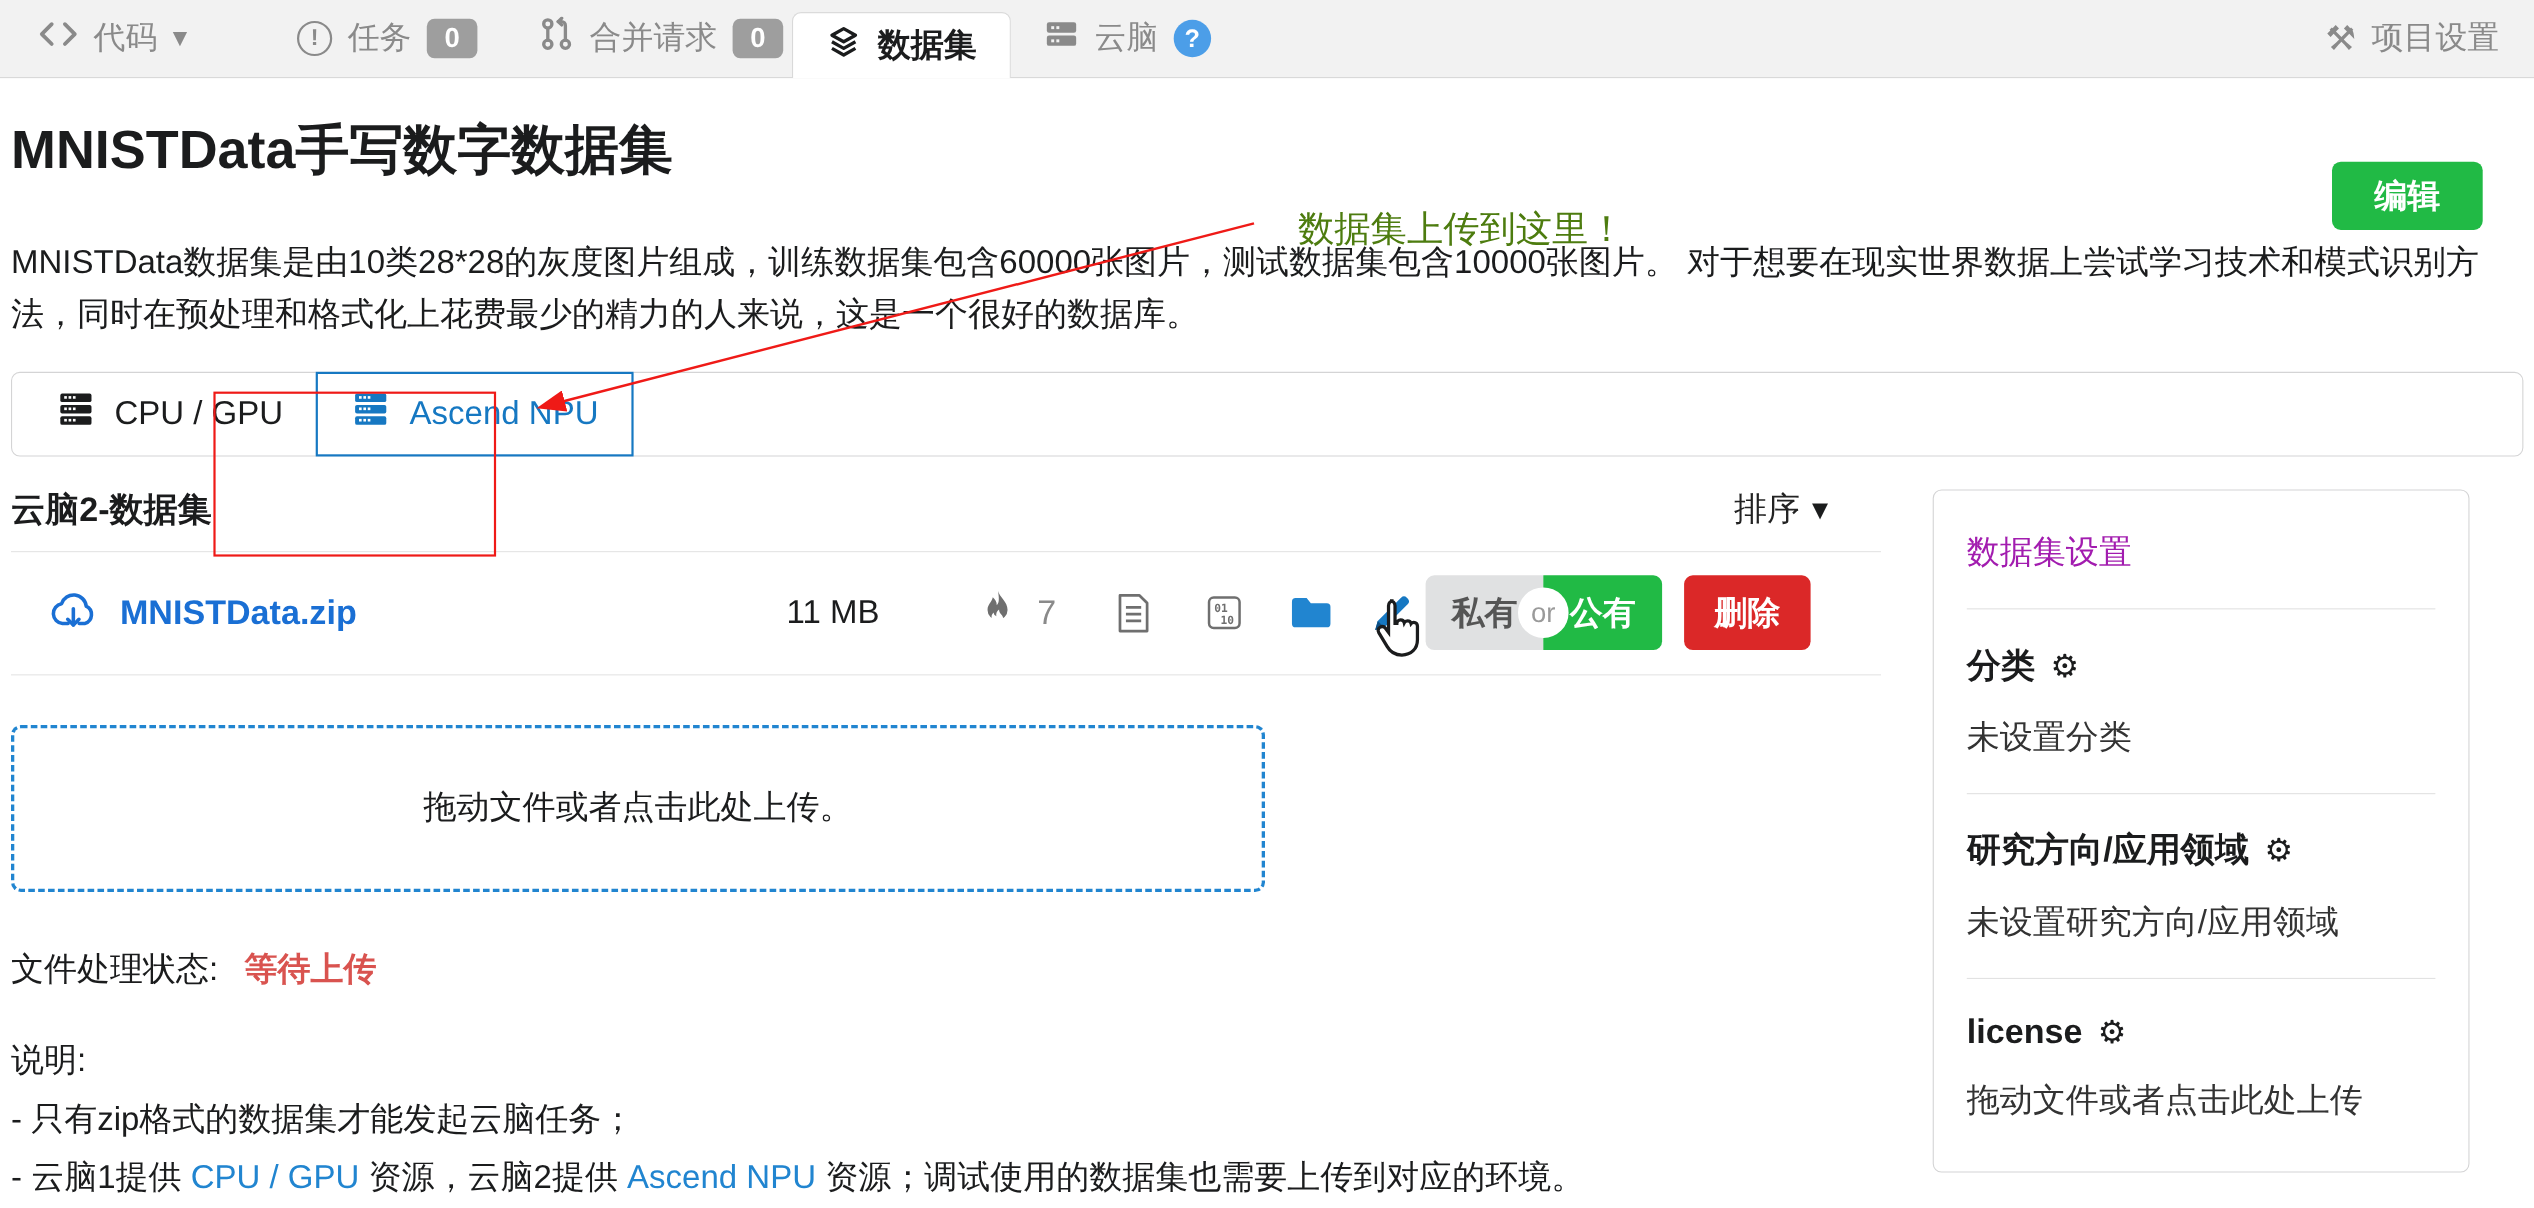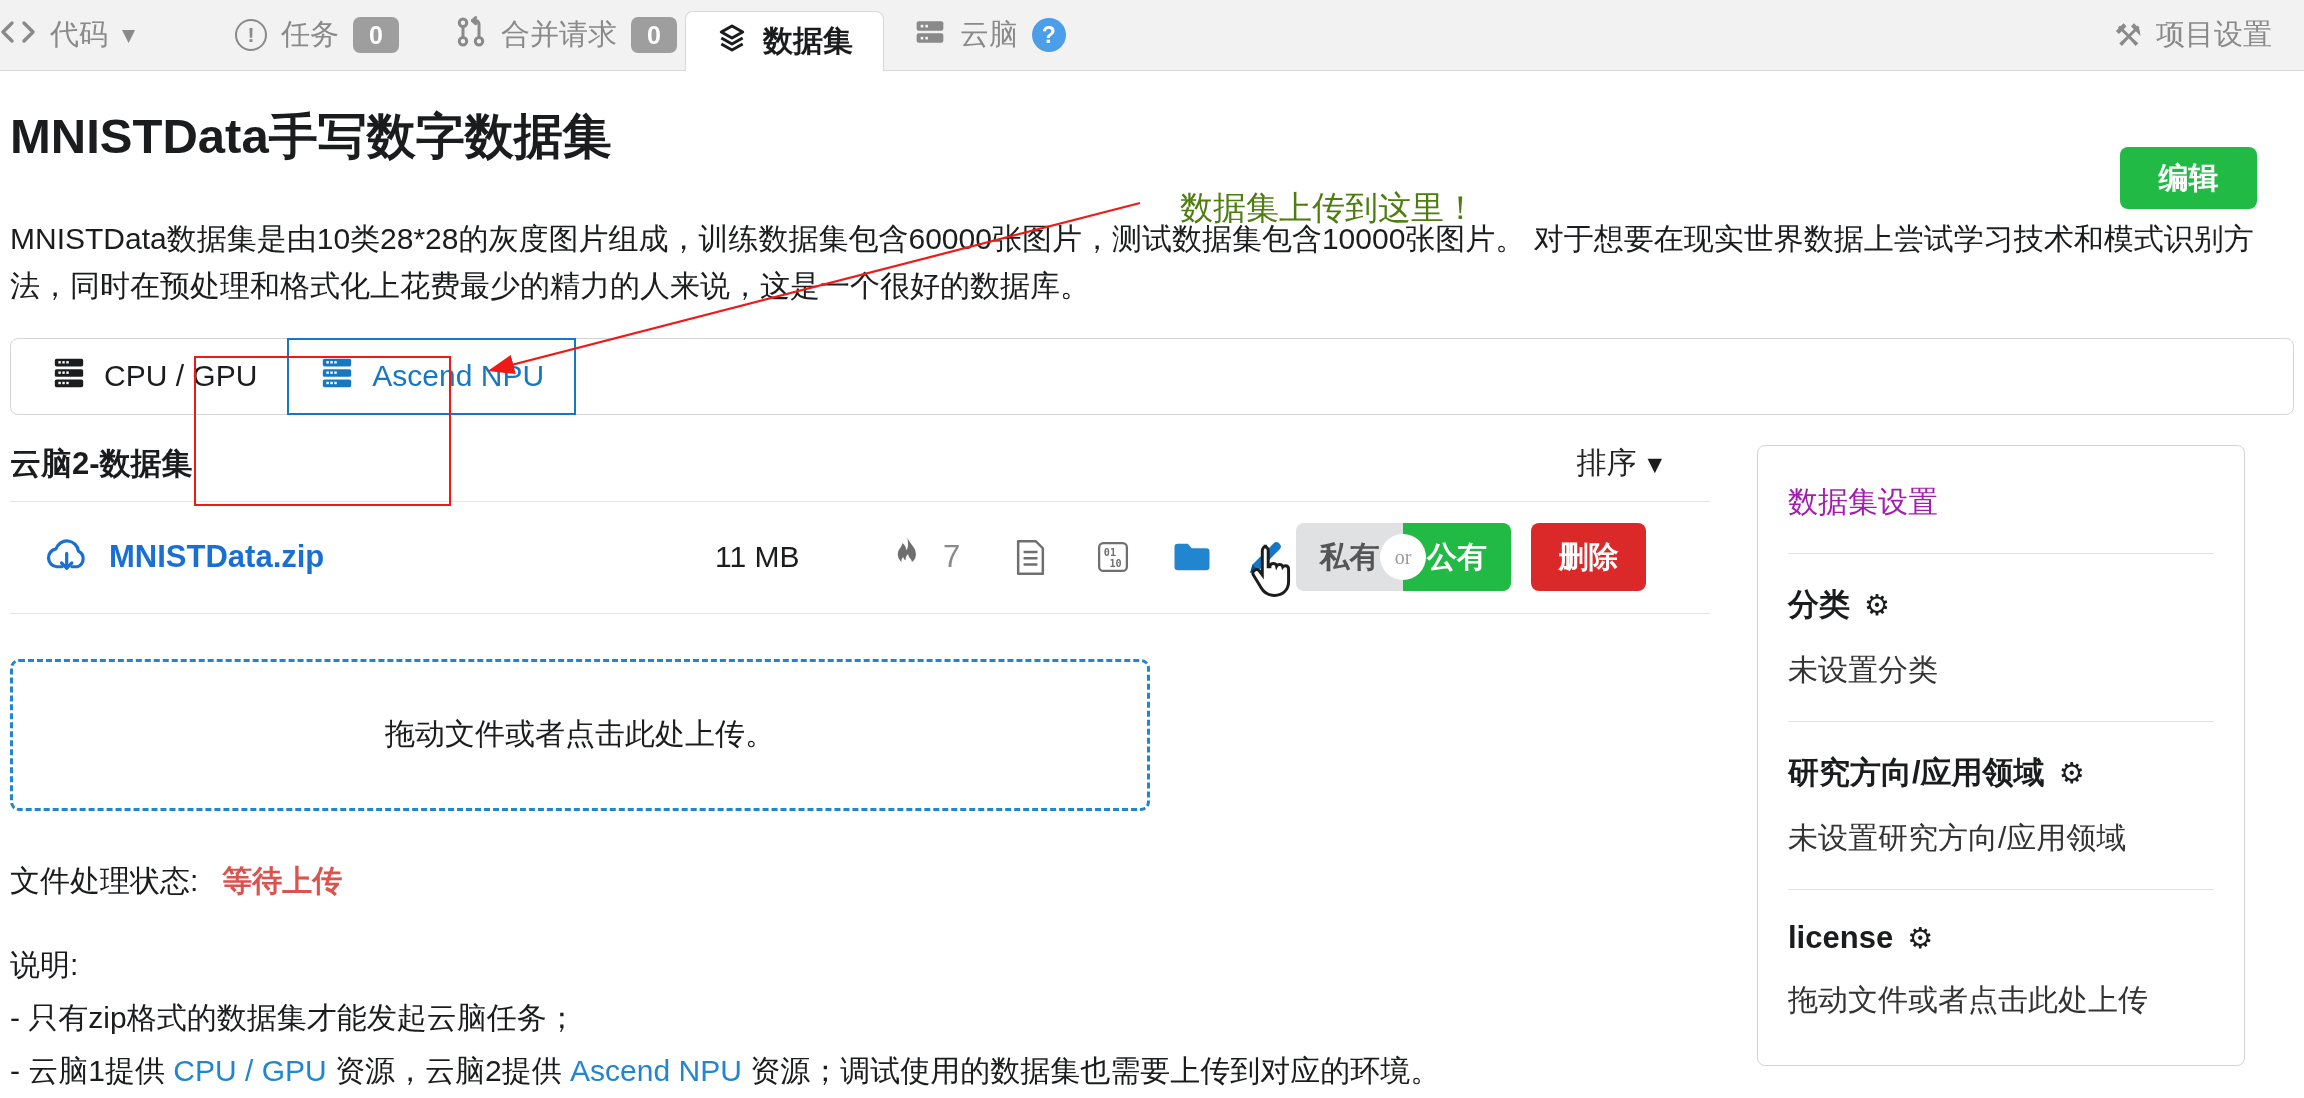--- a/index.html
+++ b/index.html
@@ -5,21 +5,21 @@
   * { box-sizing: border-box; }
   html,body { margin:0; padding:0; }
   body {
     width:2304px; height:1098px; position:relative; overflow:hidden;
     background:#fff; color:#1b1c1d;
     font-family:"Liberation Sans","DejaVu Sans",sans-serif;
   }
   
   .topnav {
     height:71px; background:#f2f2f2; border-bottom:1px solid #d9d9d9;
-    display:flex; align-items:center; 
+    display:flex; align-items:center; padding-left:35px;
   }
   .nav-item { display:flex; align-items:center; gap:14px; color:#8a8a8a; font-size:29px; cursor:pointer; }
   .mr-code { margin-right:100px; }
   .mr-issues { margin-right:56px; }
   .mr-pulls { margin-right:8px; }
   .badge {
     background:#9e9e9e; color:#fff; font-size:25px; font-weight:bold;
     border-radius:7px; padding:3px 16px; line-height:1.2;
   }
   .caret { font-size:17px; color:#8a8a8a; font-family:"DejaVu Sans",sans-serif; }
@@ -90,21 +90,21 @@
     width:107px; background:#e0e1e2; color:#555; font-size:30px; font-weight:bold;
     border-radius:8px 0 0 8px; display:flex; align-items:center; justify-content:center; cursor:pointer;
   }
   .btn-public {
     width:108px; background:#21ba45; color:#fff; font-size:30px; font-weight:bold;
     border-radius:0 8px 8px 0; display:flex; align-items:center; justify-content:center; cursor:pointer;
   }
   .or-circle {
     position:absolute; left:107px; top:50%; transform:translate(-50%,-50%);
     width:46px; height:46px; border-radius:50%; background:#fff; color:#9a9a9a;
-    font-size:20px; display:flex; align-items:center; justify-content:center;font-family:Liberation Serif, serif;
+    font-size:25px; display:flex; align-items:center; justify-content:center;
   }
   .delete-btn {
     margin-left:20px; width:115px; height:68px; background:#db2828; color:#fff;
     font-size:30px; font-weight:bold; border:none; border-radius:8px;
     display:flex; align-items:center; justify-content:center; cursor:pointer;
   }
 
   .dropzone {
     margin-top:45px; width:1140px; height:152px;
     border:3px dashed #2185d0; border-radius:9px;

